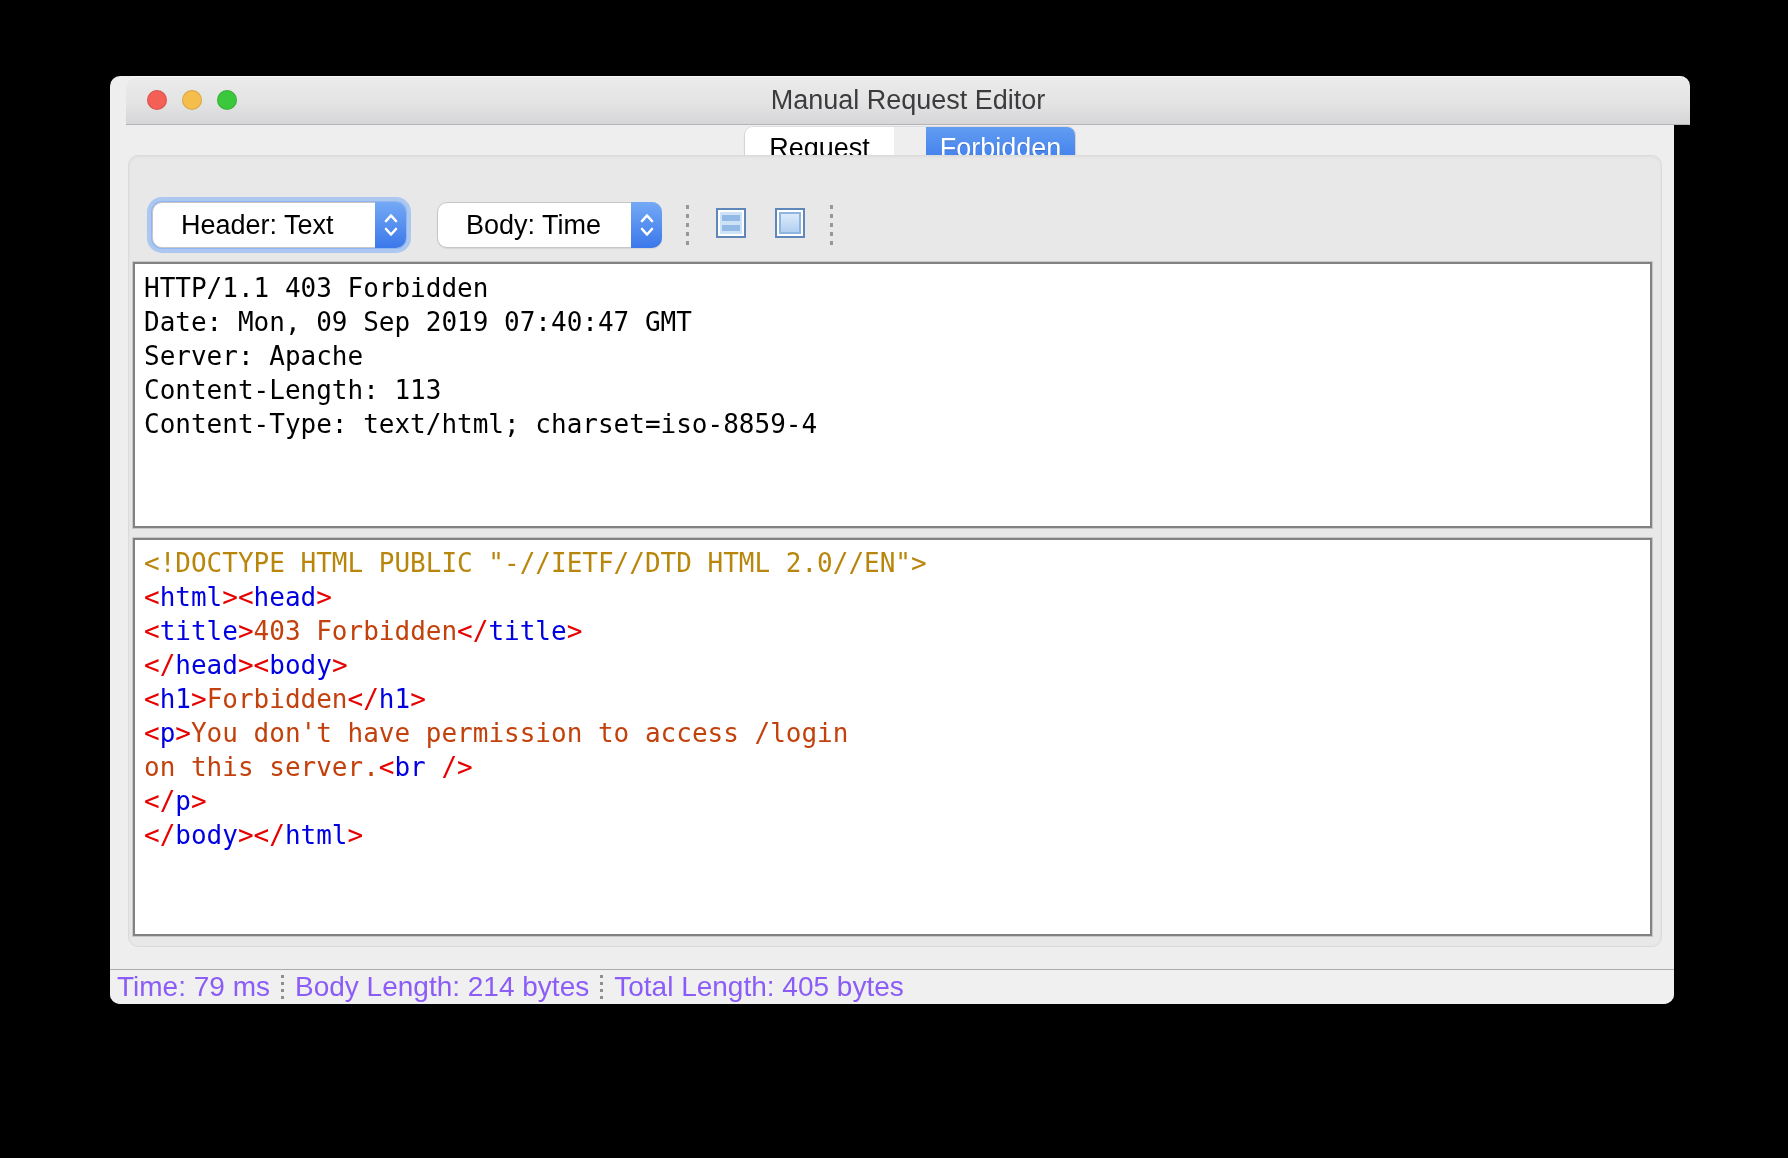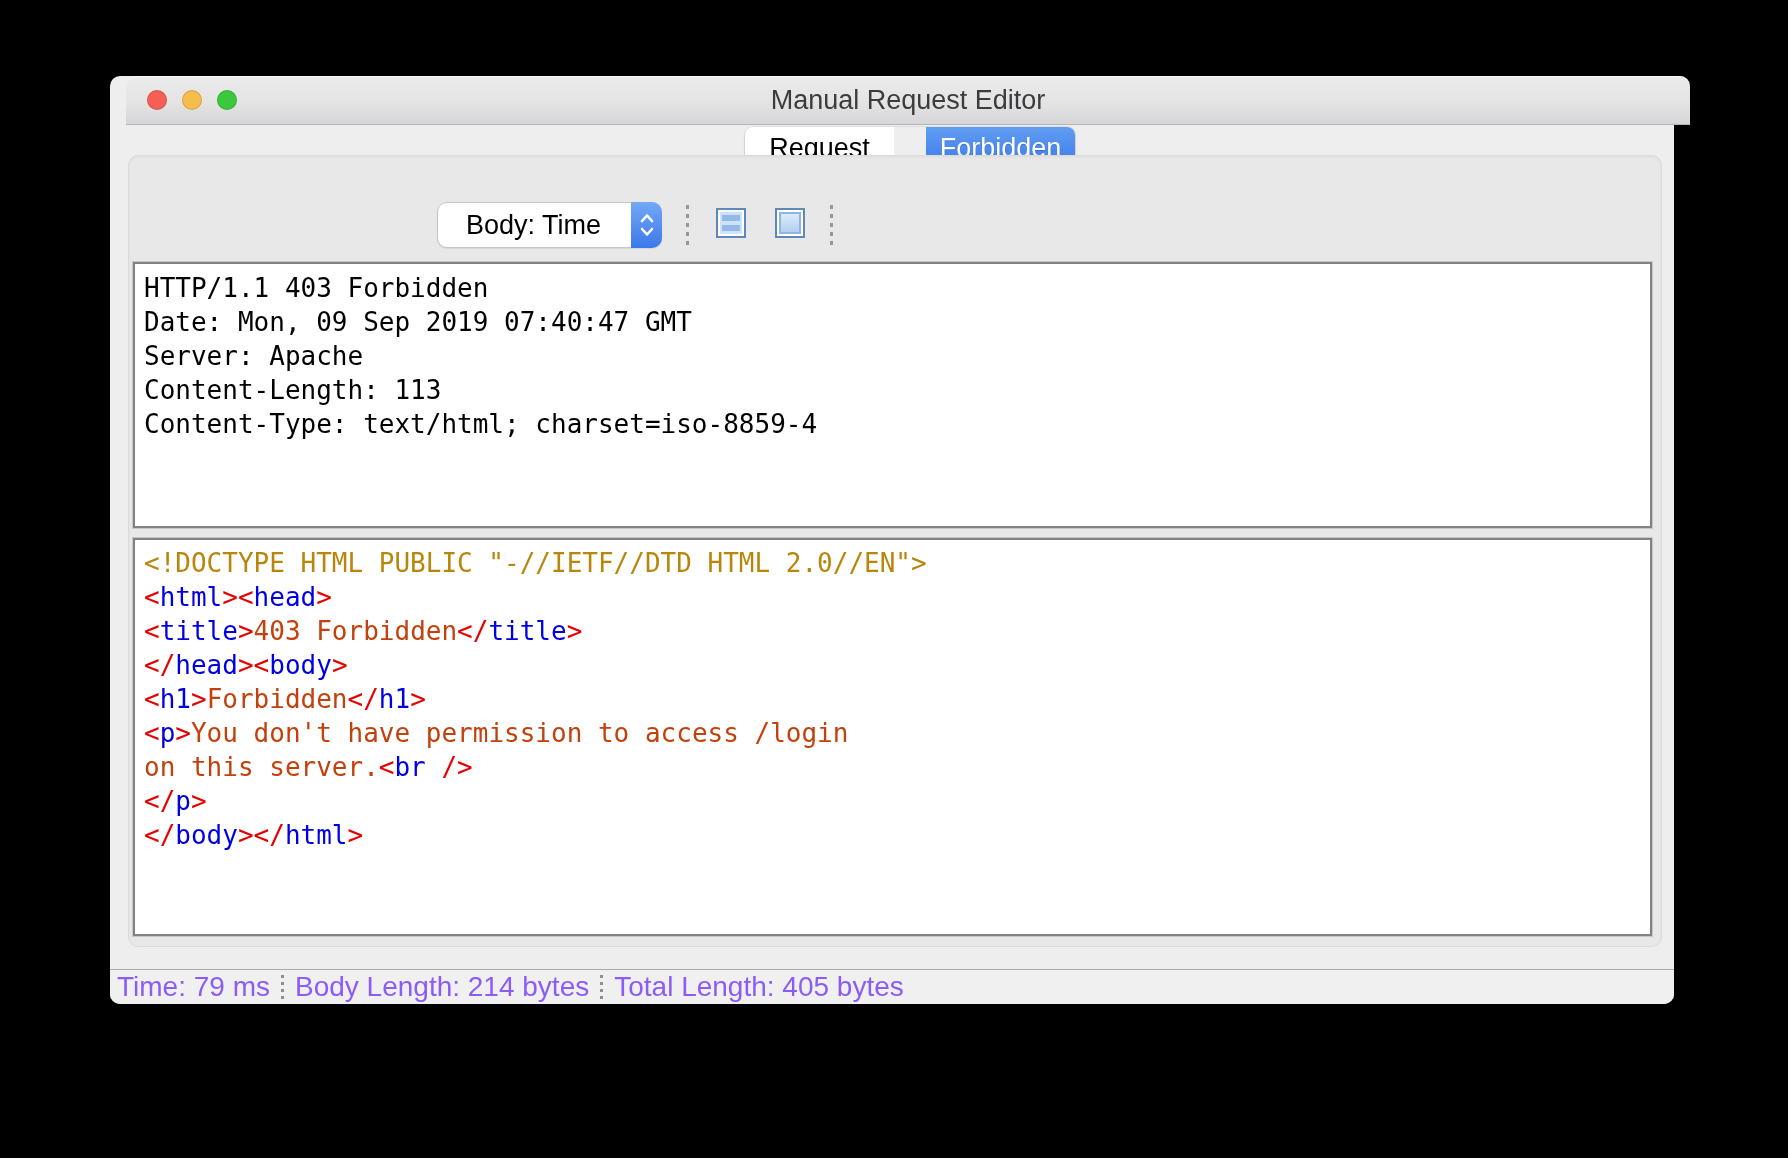--- a/index.html
+++ b/index.html
@@ -118,20 +118,29 @@
     <div class="title">Manual Request Editor</div>
   </div>
 
   <div class="tabs">
     <div class="tab tab-request">Request</div>
     <div class="tab tab-response">Forbidden</div>
   </div>
 
   <div class="panel"></div>
 
+  <div class="popup popup-header">
+    <span class="popup-label">Header: Text</span>
+    <span class="stepper">
+      <svg width="16" height="28" viewBox="0 0 16 28">
+        <path d="M3 10 L8 4.5 L13 10" stroke="#fff" stroke-width="2.6" fill="none" stroke-linecap="round" stroke-linejoin="round"></path>
+        <path d="M3 18 L8 23.5 L13 18" stroke="#fff" stroke-width="2.6" fill="none" stroke-linecap="round" stroke-linejoin="round"></path>
+      </svg>
+    </span>
+  </div>
 
   <div class="popup popup-body">
     <span class="popup-label">Body: Time</span>
     <span class="stepper">
       <svg width="16" height="28" viewBox="0 0 16 28">
         <path d="M3 10 L8 4.5 L13 10" stroke="#fff" stroke-width="2.6" fill="none" stroke-linecap="round" stroke-linejoin="round"></path>
         <path d="M3 18 L8 23.5 L13 18" stroke="#fff" stroke-width="2.6" fill="none" stroke-linecap="round" stroke-linejoin="round"></path>
       </svg>
     </span>
   </div>

